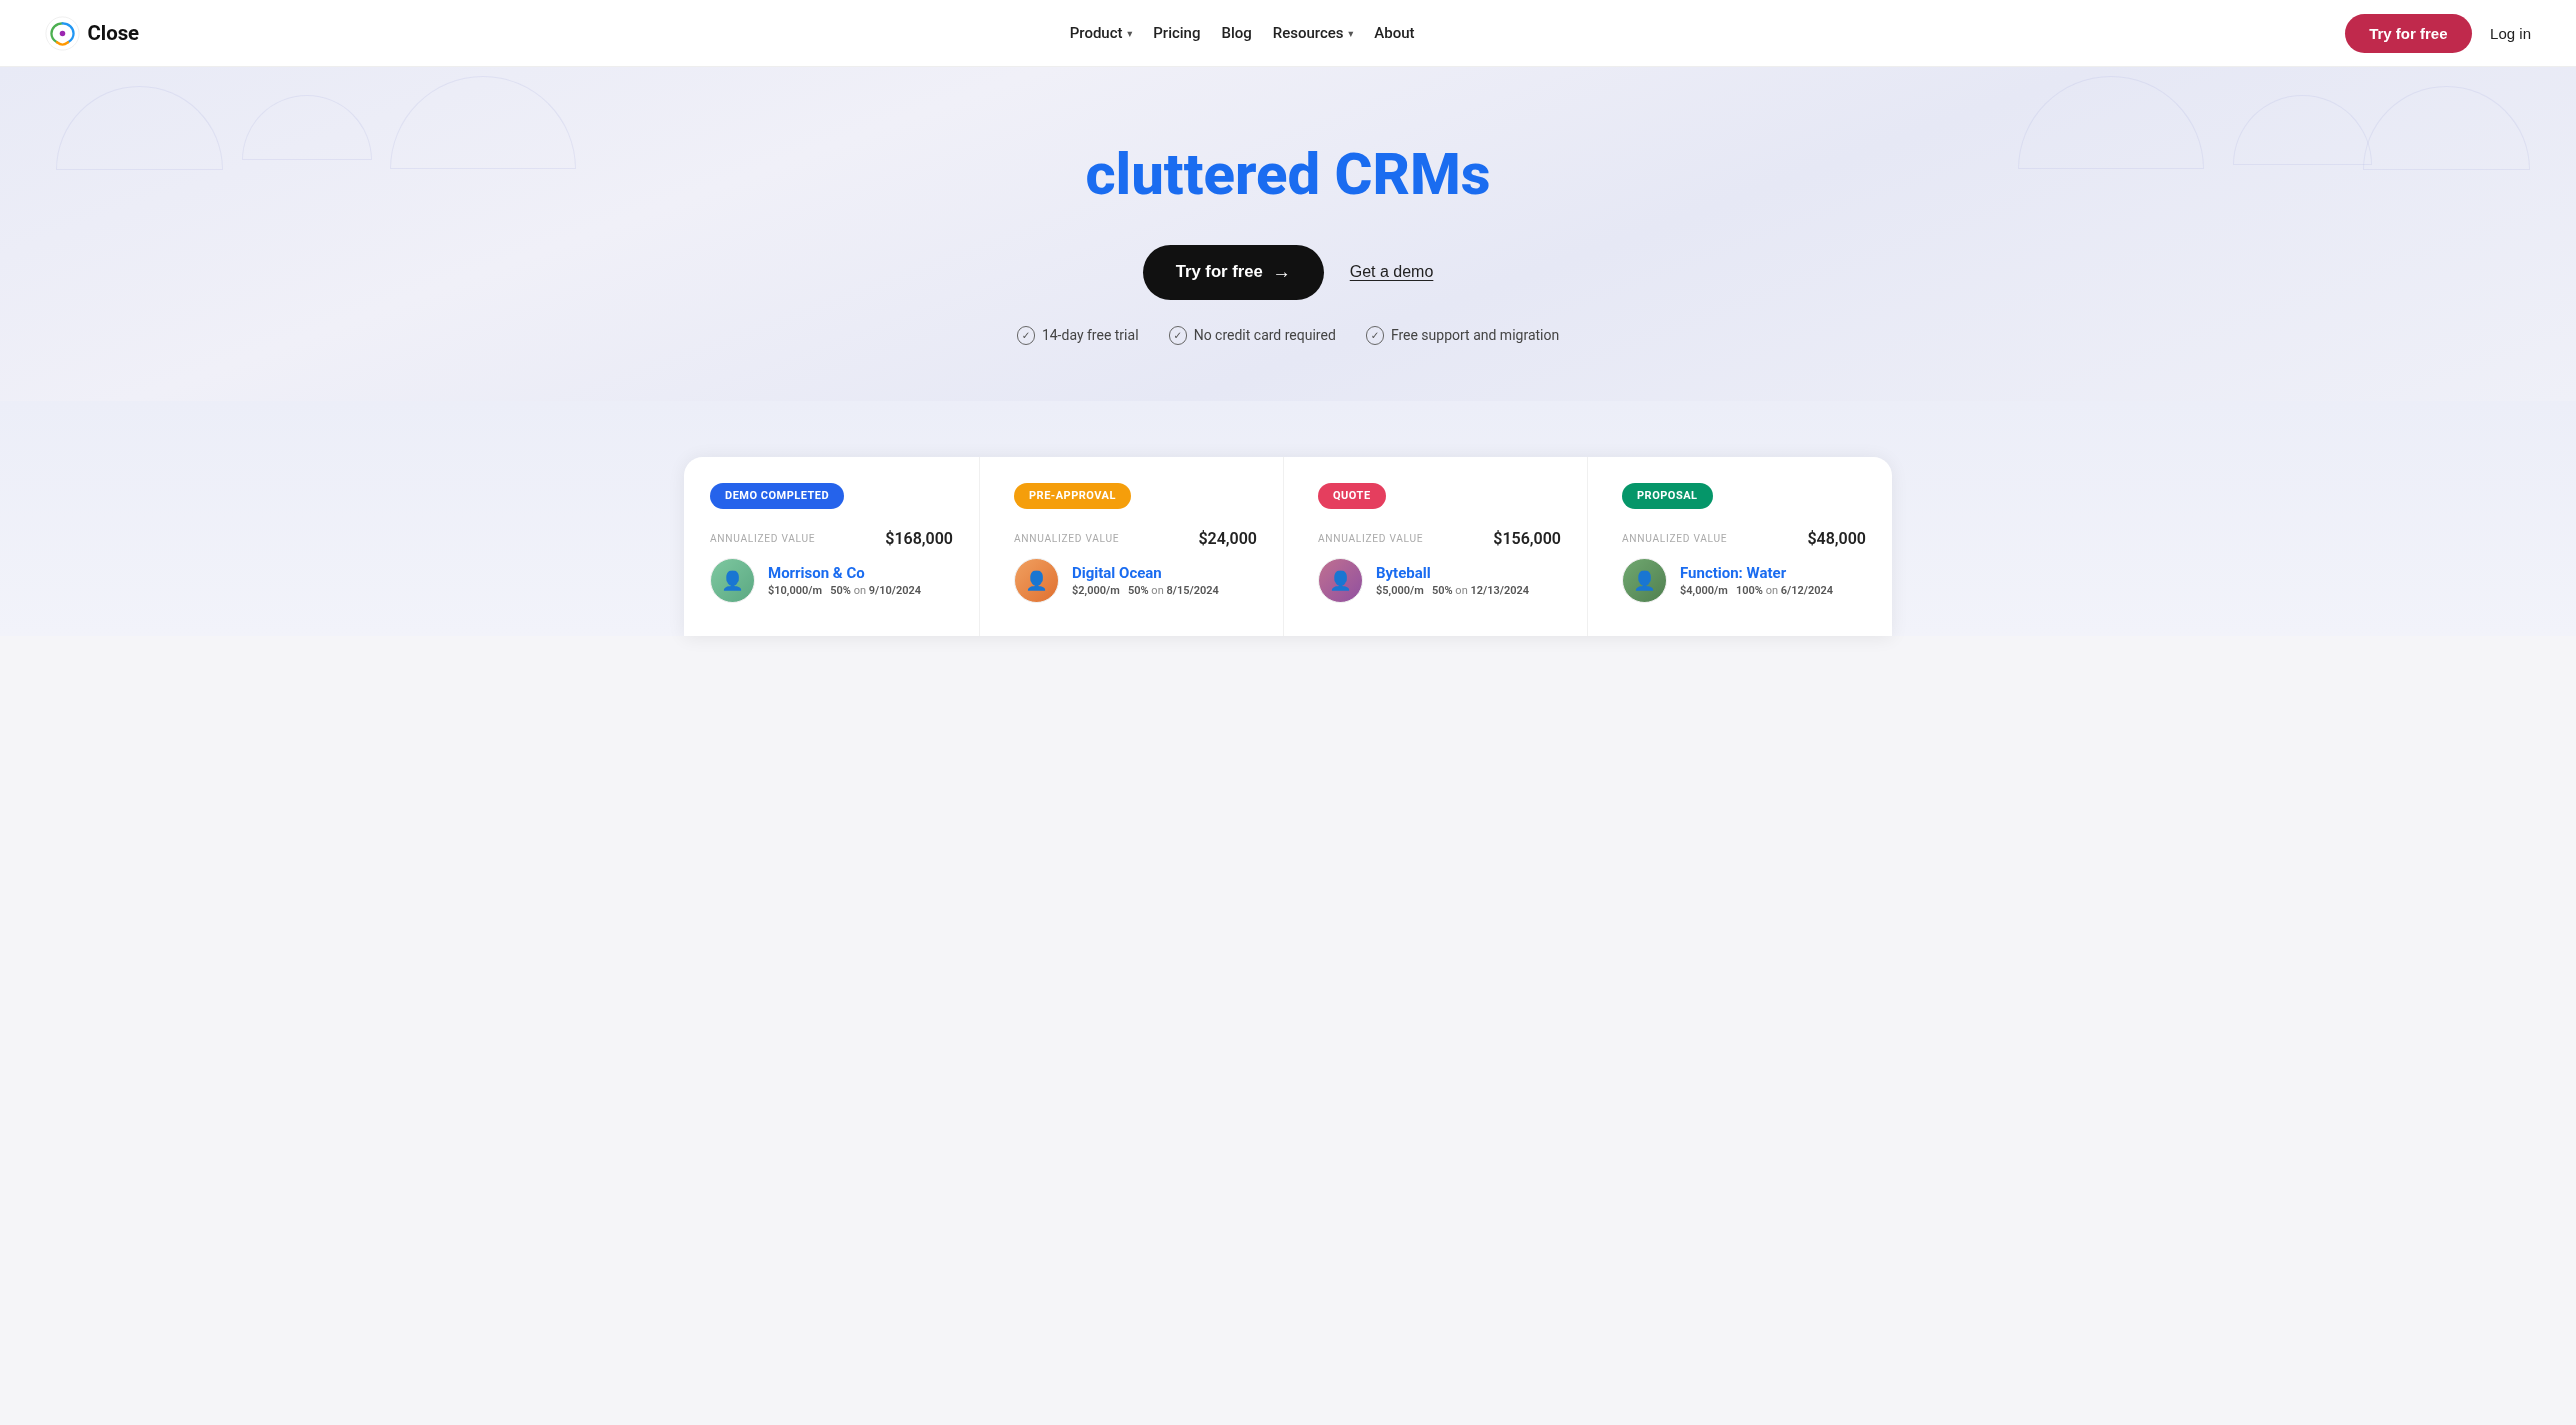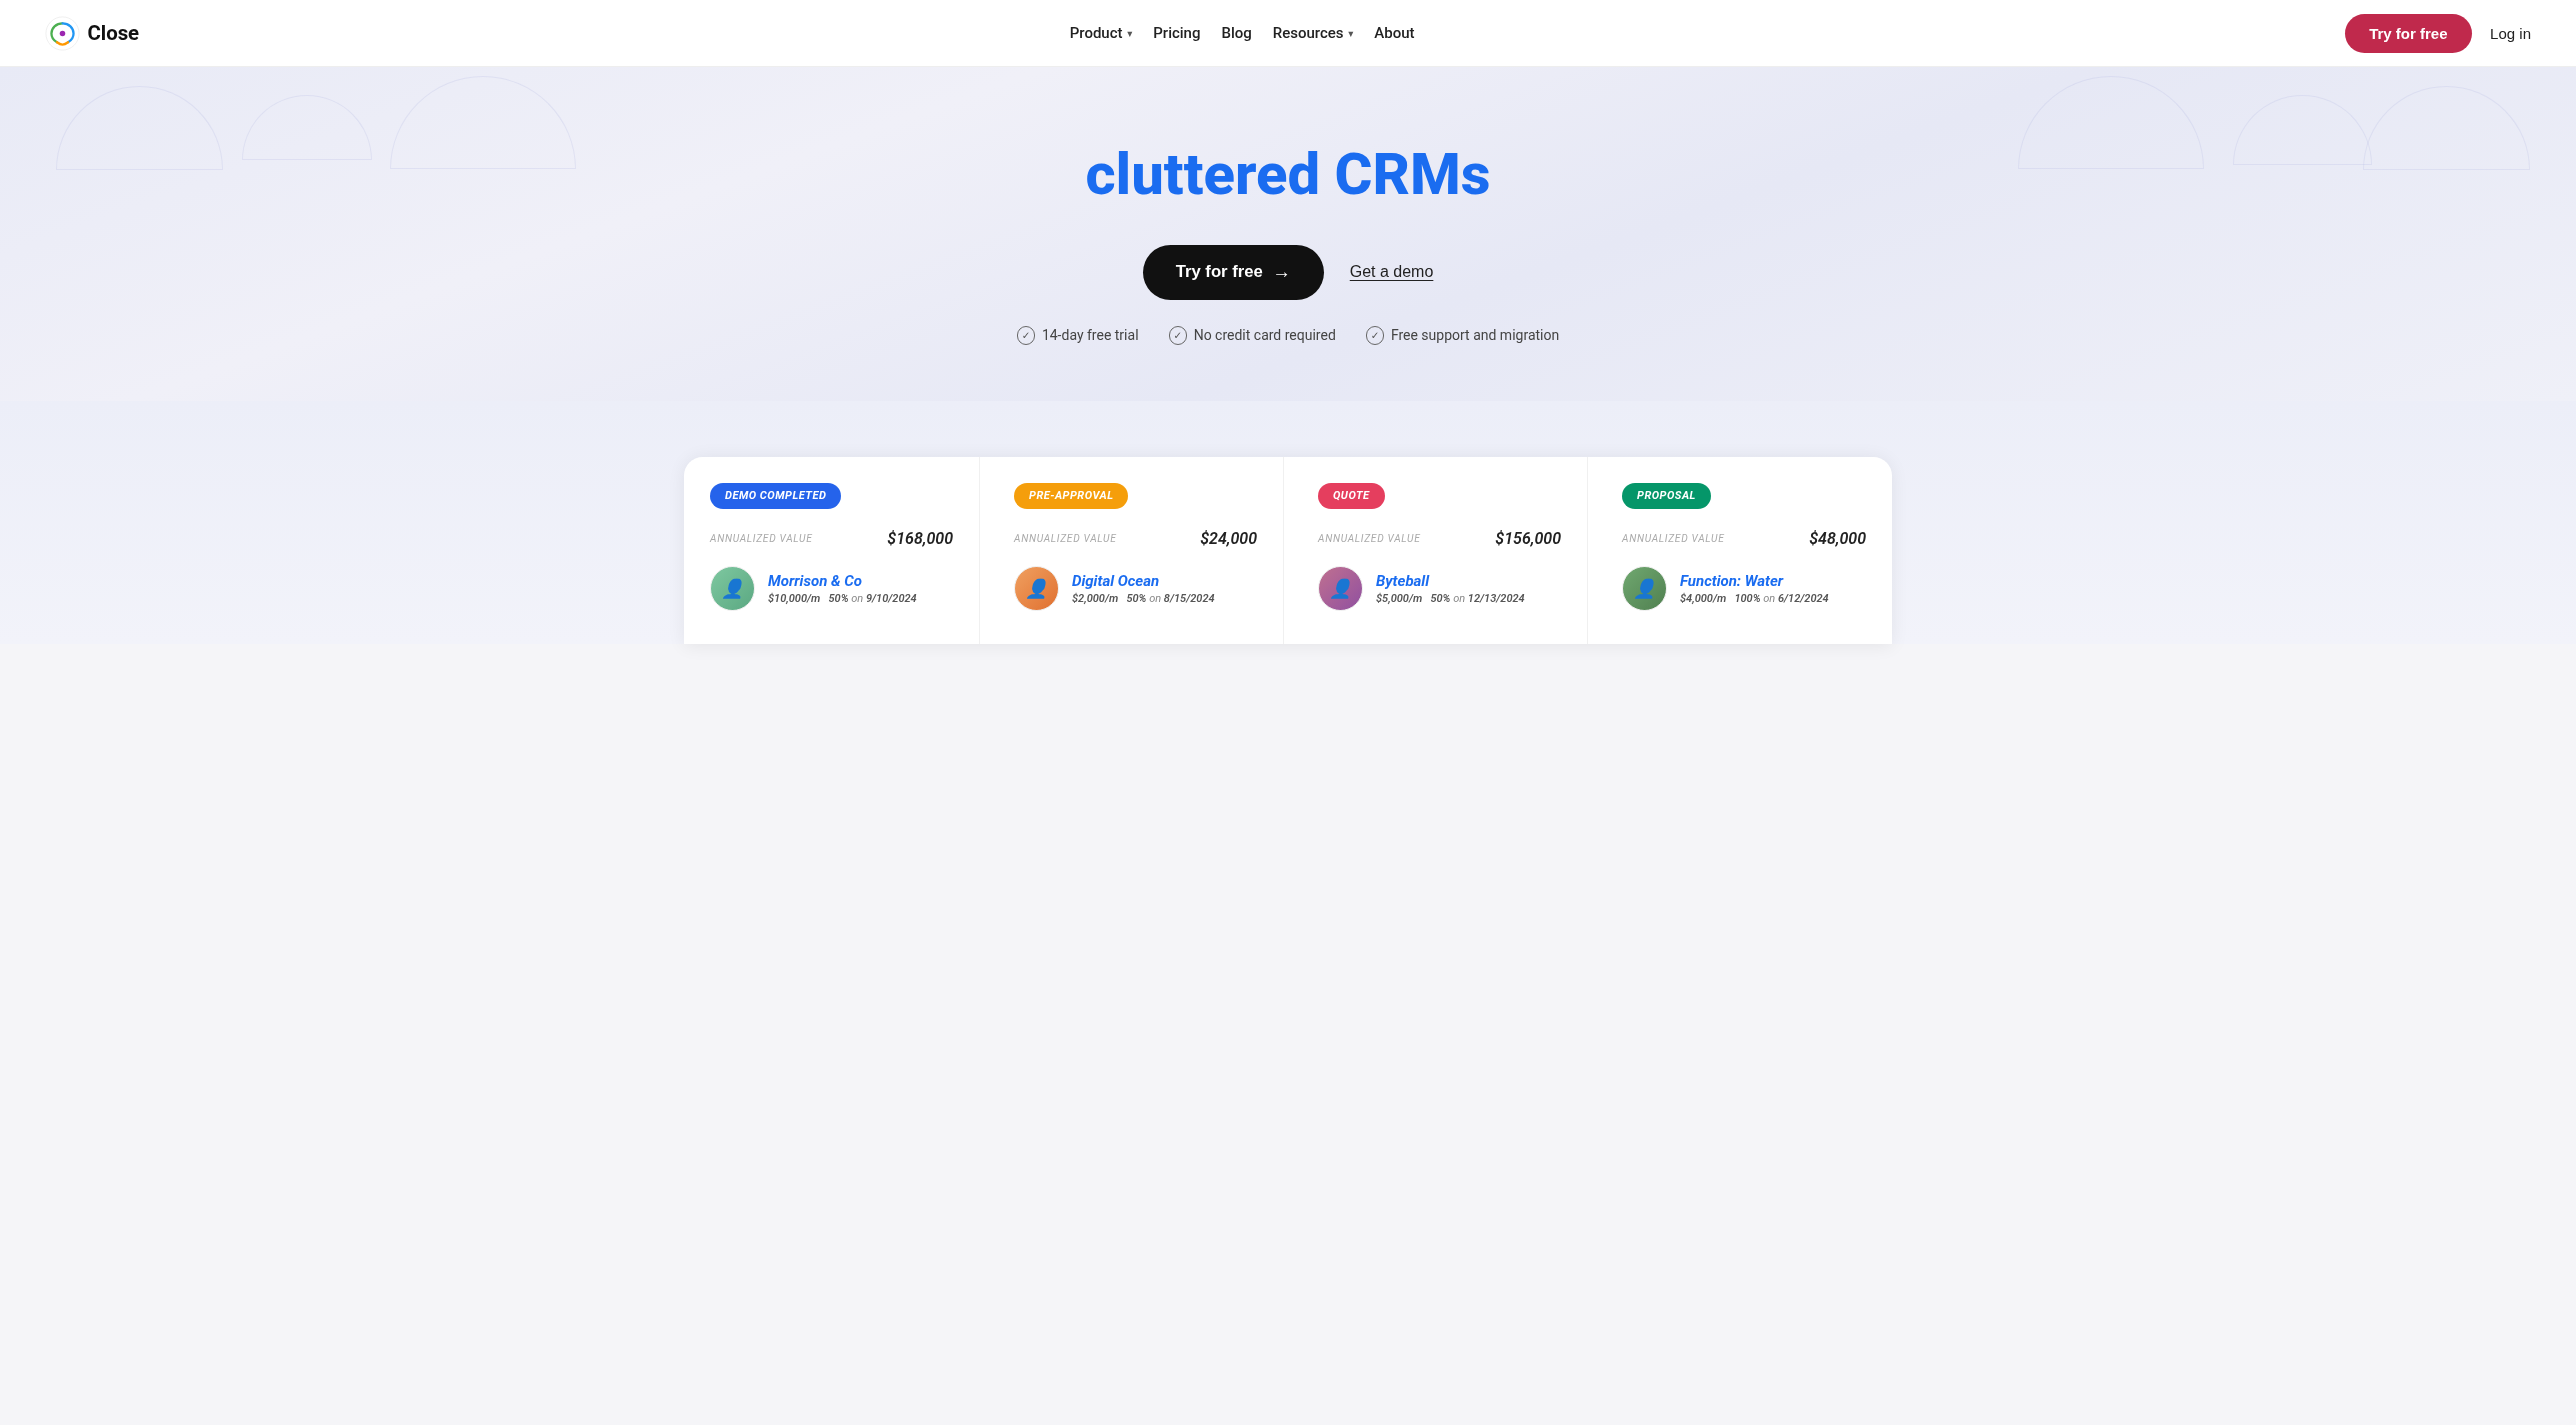--- a/index.html
+++ b/index.html
@@ -203,21 +203,20 @@
     .cards-container {
       background: #fff;
       border-radius: 18.6px 18.6px 0 0;
       display: grid;
       grid-template-columns: repeat(4, 1fr);
       gap: 8px;
       overflow: hidden;
       box-shadow: 0 1.9px 18.6px rgba(0,0,0,0.07);
       max-width: 1208px;
       margin: 0 auto;
-      font-style: italic;
     }
     .pipeline-card {
       padding: 26px 26px 22px;
       border-right: 0.9px solid #f0f0f0;
     }
     .pipeline-card:last-child {
       border-right: none;
     }
     .pipeline-badge {
       display: inline-block;
@@ -237,21 +236,21 @@
     .card-annualized-label {
       font-size: 10.2px;
       color: #aaa;
       letter-spacing: 0.7px;
       text-transform: uppercase;
     }
     .card-annualized-row {
       display: flex;
       justify-content: space-between;
       align-items: center;
-      margin-bottom: 18px;
+      margin-bottom: 10px;
     }
     .card-annualized-value {
       font-size: 16px;
       font-weight: 600;
       color: #222;
     }
     .card-contact {
       display: flex;
       align-items: center;
       gap: 13px;

